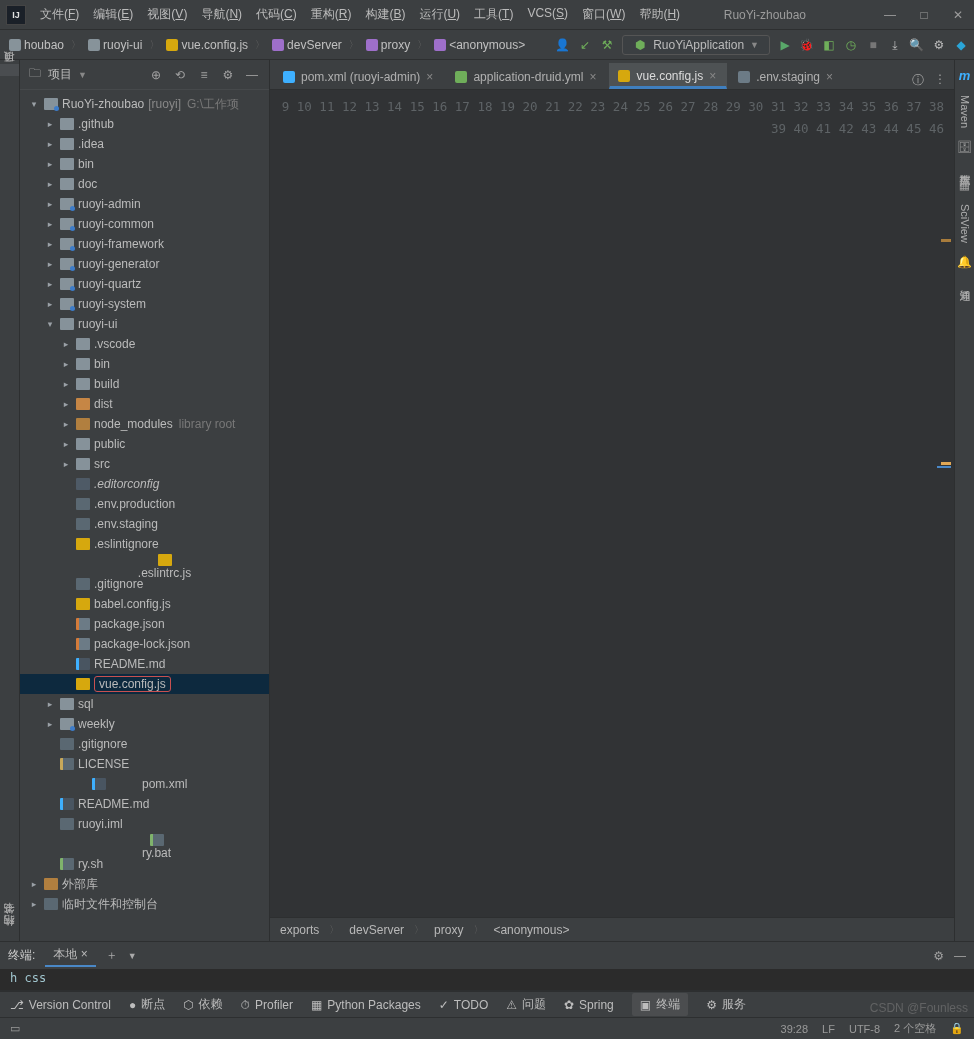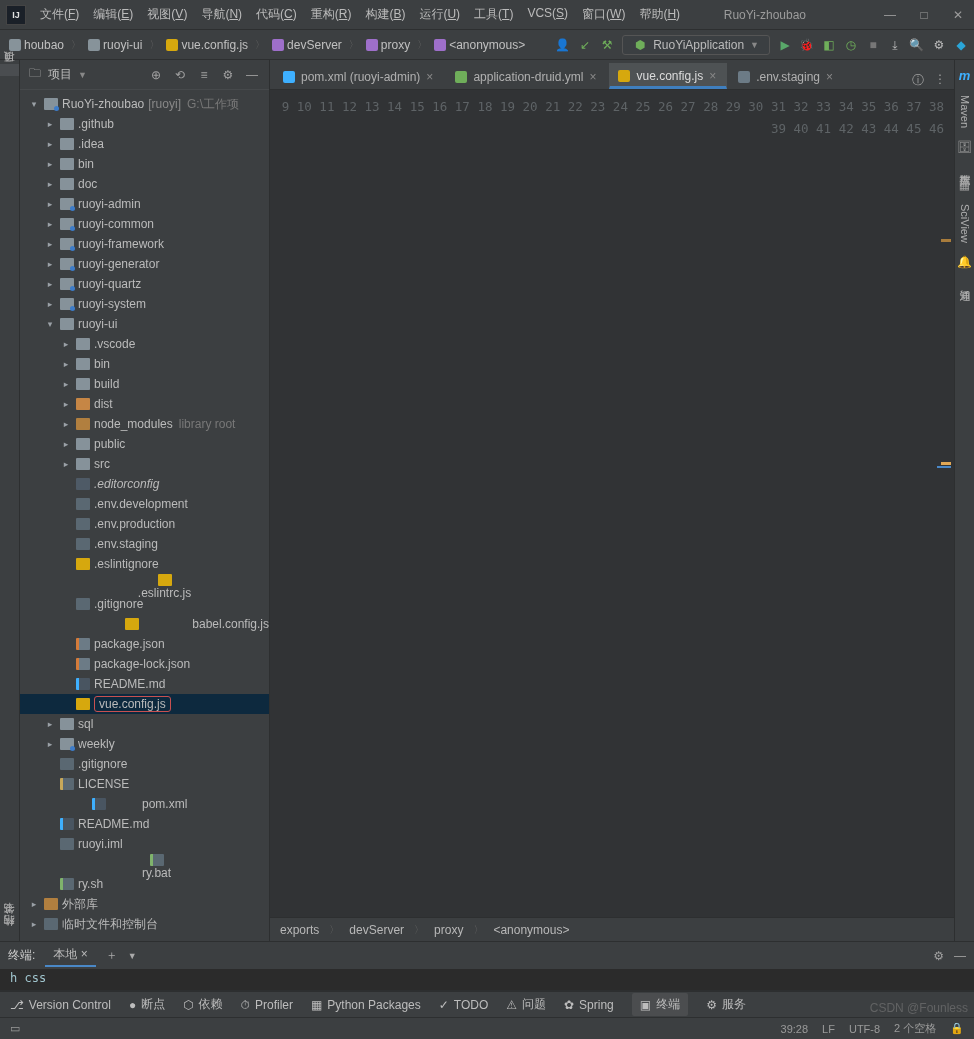--- a/index.html
+++ b/index.html
@@ -295,25 +295,20 @@
           <span class="label">src</span>
         </div>
         <div class="node" style="padding-left: 40px; font-style: italic;">
           <span class="arrow"></span>
           <span class="nic nic-gear"></span>
           <span class="label">.editorconfig</span>
         </div>
         <div class="node" style="padding-left: 40px;">
           <span class="arrow"></span>
           <span class="nic nic-file"></span>
-          <span class="label">.env.development</span>
-        </div>
-        <div class="node" style="padding-left: 40px;">
-          <span class="arrow"></span>
-          <span class="nic nic-file"></span>
           <span class="label">.env.production</span>
         </div>
         <div class="node" style="padding-left: 40px;">
           <span class="arrow"></span>
           <span class="nic nic-file"></span>
           <span class="label">.env.staging</span>
         </div>
         <div class="node" style="padding-left: 40px;">
           <span class="arrow"></span>
           <span class="nic nic-js"></span>
@@ -322,21 +317,21 @@
         <div class="node" style="padding-left: 40px; flex-direction: column;">
           <span class="arrow"></span>
           <span class="nic nic-js"></span>
           <span class="label">.eslintrc.js</span>
         </div>
         <div class="node" style="padding-left: 40px;">
           <span class="arrow"></span>
           <span class="nic nic-file"></span>
           <span class="label">.gitignore</span>
         </div>
-        <div class="node" style="padding-left: 40px; justify-content: space-between;">
+        <div class="node" style="padding-left: 40px;">
           <span class="arrow"></span>
           <span class="nic nic-js"></span>
           <span class="label">babel.config.js</span>
         </div>
         <div class="node" style="padding-left: 40px;">
           <span class="arrow"></span>
           <span class="nic nic-json"></span>
           <span class="label">package.json</span>
         </div>
         <div class="node" style="padding-left: 40px;">

